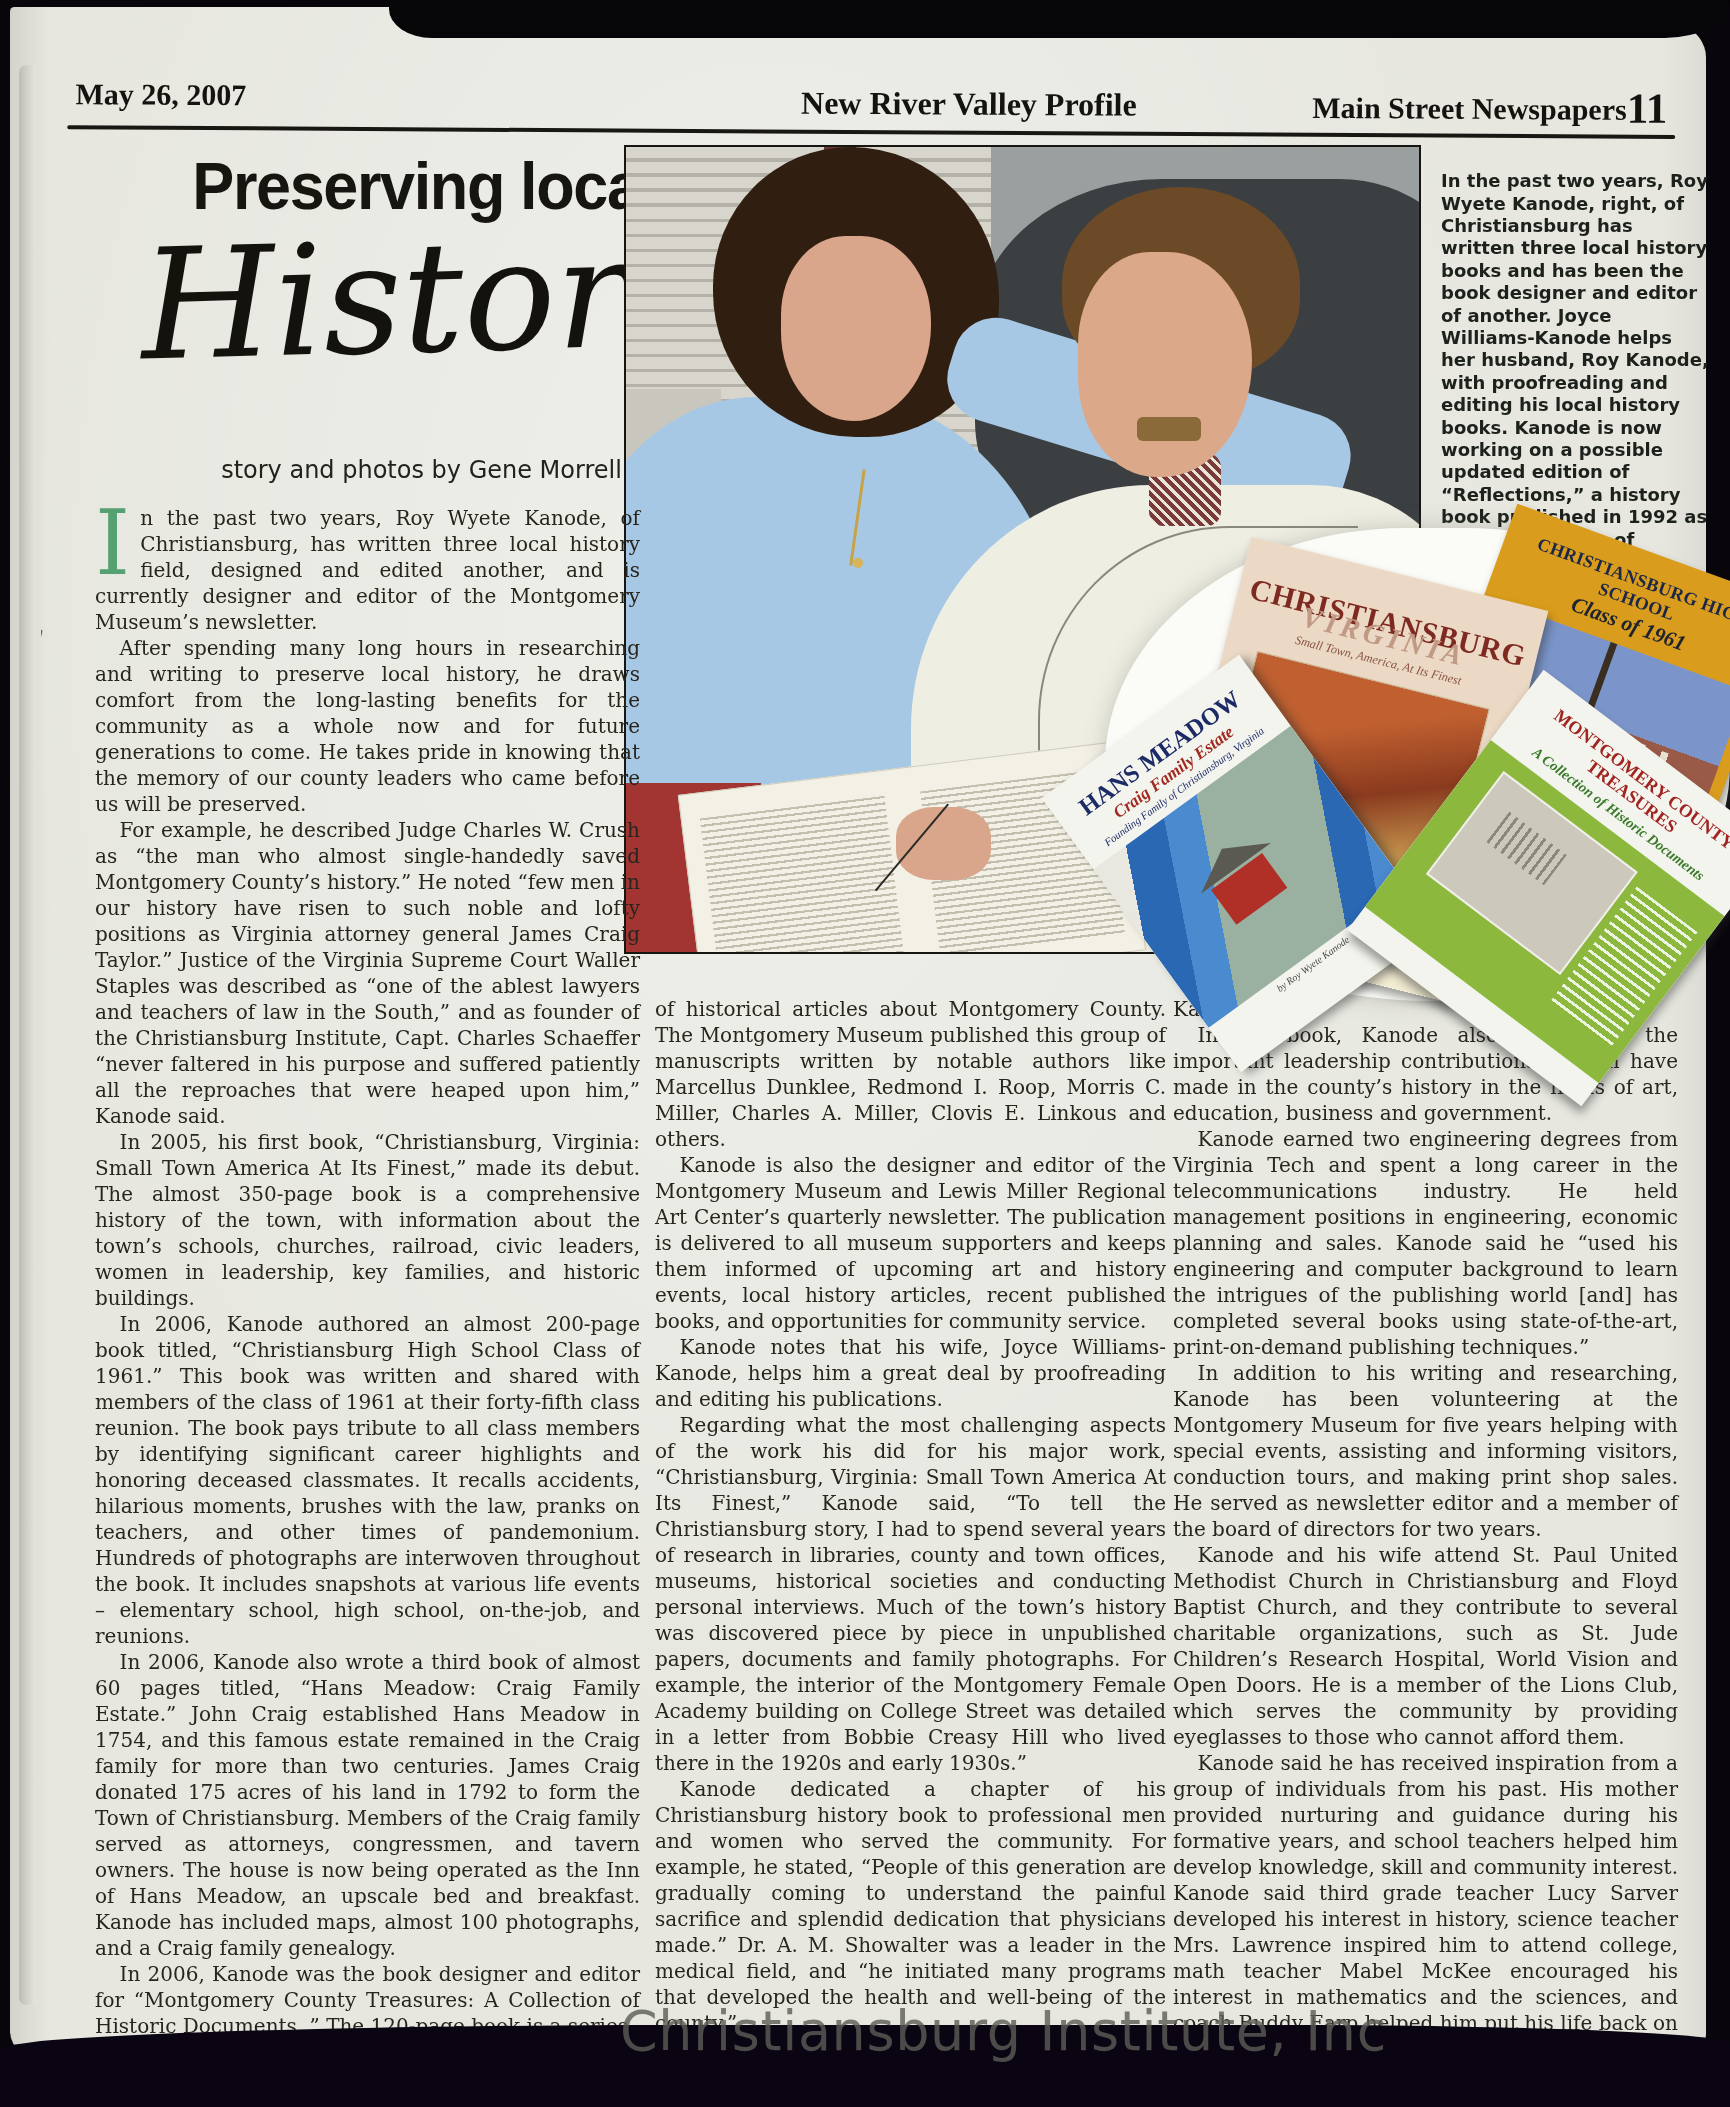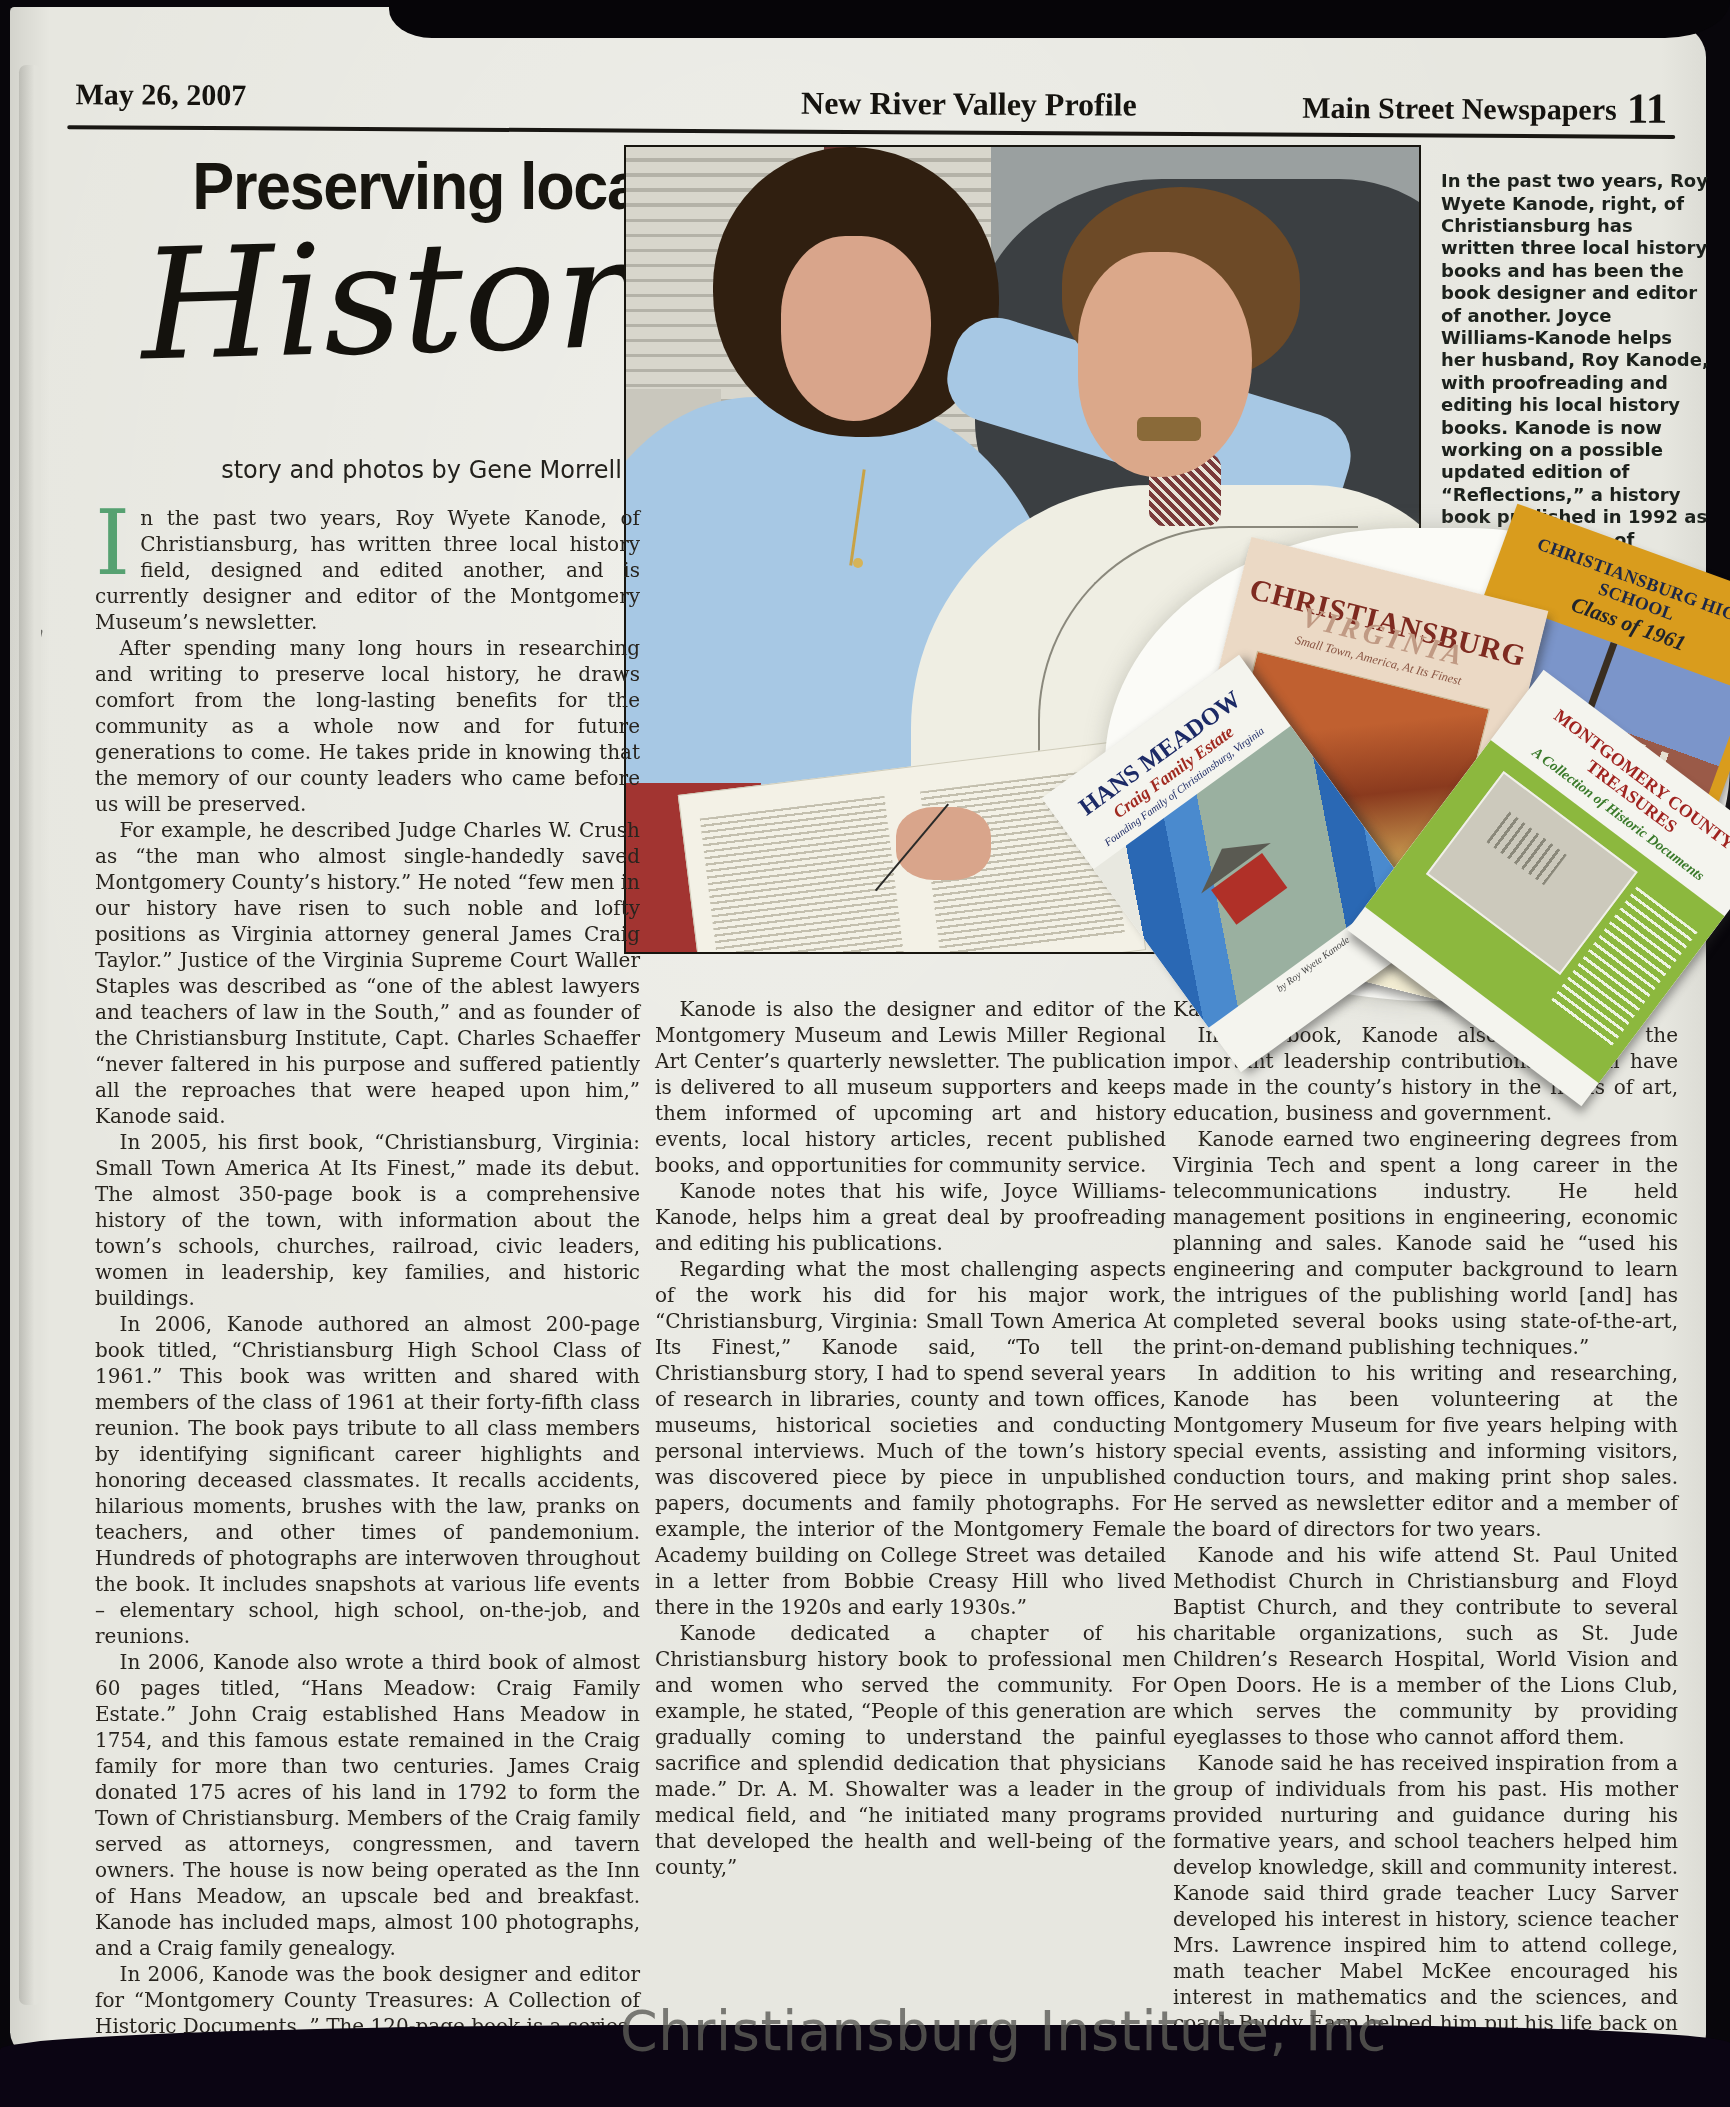--- a/index.html
+++ b/index.html
@@ -33,21 +33,21 @@
   .staple{position:absolute;width:3.6px;height:24.5px;background:#6a6a66;border-radius:2.2px;}
   .staple.s1{left:26px;top:622px;transform:rotate(14deg);}
   .staple.s2{left:24.5px;top:828px;transform:rotate(10deg);}
 
   
   .header{position:absolute;left:0;top:0;width:1696px;transform:rotate(.35deg);}
   .hdr-date{position:absolute;left:66px;top:75px;font:bold 30px "Liberation Serif",serif;color:#15130f;}
   .hdr-center{position:absolute;left:743px;top:78px;width:433px;text-align:center;
     font:bold 32px "Liberation Serif",serif;color:#15130f;}
   .hdr-right{position:absolute;right:38px;top:72px;font:bold 30px "Liberation Serif",serif;color:#15130f;}
-  .hdr-right .pg{font-size:43px;margin-left:10px;vertical-align:-2.9px;}
+  .hdr-right .pg{font-size:43px;vertical-align:-2.9px;}
   .hdr-rule{position:absolute;left:58px;top:123px;width:1608px;height:4.3px;background:#191713;border-radius:2.2px;}
 
   
   .hl-line1{position:absolute;left:108px;top:143px;width:613px;text-align:center;
     font-family:"Liberation Sans",sans-serif;font-weight:bold;font-size:63px;
     letter-spacing:-1.4px;color:#17150f;transform:scaleY(1.05);}
   .hl-line2{position:absolute;left:72px;top:202px;width:692px;text-align:center;
     font-family:"DejaVu Serif",serif;font-style:italic;font-size:153px;
     color:#14120d;transform:rotate(-1.5deg);}
   .byline{position:absolute;left:123px;top:449px;width:577px;text-align:center;
@@ -245,20 +245,21 @@
   <div class="col col1">
     <p class="first"><span class="dropcap">I</span><span>n the past two years, Roy Wyete Kanode, of Christiansburg, has written three local history field, designed and edited another, and is currently designer and editor of the Montgomery Museum’s newsletter.</span></p>
     <p>After spending many long hours in researching and writing to preserve local history, he draws comfort from the long-lasting benefits for the community as a whole now and for future generations to come. He takes pride in knowing that the memory of our county leaders who came before us will be preserved.</p>
     <p>For example, he described Judge Charles W. Crush as “the man who almost single-handedly saved Montgomery County’s history.” He noted “few men in our history have risen to such noble and lofty positions as Virginia attorney general James Craig Taylor.” Justice of the Virginia Supreme Court Waller Staples was described as “one of the ablest lawyers and teachers of law in the South,” and as founder of the Christiansburg Institute, Capt. Charles Schaeffer “never faltered in his purpose and suffered patiently all the reproaches that were heaped upon him,” Kanode said.</p>
     <p>In 2005, his first book, “Christiansburg, Virginia: Small Town America At Its Finest,” made its debut. The almost 350-page book is a comprehensive history of the town, with information about the town’s schools, churches, railroad, civic leaders, women in leadership, key families, and historic buildings.</p>
     <p>In 2006, Kanode authored an almost 200-page book titled, “Christiansburg High School Class of 1961.” This book was written and shared with members of the class of 1961 at their forty-fifth class reunion. The book pays tribute to all class members by identifying significant career highlights and honoring deceased classmates. It recalls accidents, hilarious moments, brushes with the law, pranks on teachers, and other times of pandemonium. Hundreds of photographs are interwoven throughout the book. It includes snapshots at various life events – elementary school, high school, on-the-job, and reunions.</p>
     <p>In 2006, Kanode also wrote a third book of almost 60 pages titled, “Hans Meadow: Craig Family Estate.” John Craig established Hans Meadow in 1754, and this famous estate remained in the Craig family for more than two centuries. James Craig donated 175 acres of his land in 1792 to form the Town of Christiansburg. Members of the Craig family served as attorneys, congressmen, and tavern owners. The house is now being operated as the Inn of Hans Meadow, an upscale bed and breakfast. Kanode has included maps, almost 100 photographs, and a Craig family genealogy.</p>
     <p>In 2006, Kanode was the book designer and editor for “Montgomery County Treasures: A Collection of Historic Documents. ” The 120-page book is a series</p>
   </div>
   <div class="col col2">
+    <p class="first">of historical articles about Montgomery County. The Montgomery Museum published this group of manuscripts written by notable authors like Marcellus Dunklee, Redmond I. Roop, Morris C. Miller, Charles A. Miller, Clovis E. Linkous and others.</p>
     <p>Kanode is also the designer and editor of the Montgomery Museum and Lewis Miller Regional Art Center’s quarterly newsletter. The publication is delivered to all museum supporters and keeps them informed of upcoming art and history events, local history articles, recent published books, and opportunities for community service.</p>
     <p>Kanode notes that his wife, Joyce Williams-Kanode, helps him a great deal by proofreading and editing his publications.</p>
     <p>Regarding what the most challenging aspects of the work his did for his major work, “Christiansburg, Virginia: Small Town America At Its Finest,” Kanode said, “To tell the Christiansburg story, I had to spend several years of research in libraries, county and town offices, museums, historical societies and conducting personal interviews. Much of the town’s history was discovered piece by piece in unpublished papers, documents and family photographs. For example, the interior of the Montgomery Female Academy building on College Street was detailed in a letter from Bobbie Creasy Hill who lived there in the 1920s and early 1930s.”</p>
     <p>Kanode dedicated a chapter of his Christiansburg history book to professional men and women who served the community. For example, he stated, “People of this generation are gradually coming to understand the painful sacrifice and splendid dedication that physicians made.” Dr. A. M. Showalter was a leader in the medical field, and “he initiated many programs that developed the health and well-being of the county,”</p>
   </div>
   <div class="col col3">
     <p class="first">Kanode said.</p>
     <p>In his book, Kanode also celebrated the important leadership contributions women have made in the county’s history in the fields of art, education, business and government.</p>
     <p>Kanode earned two engineering degrees from Virginia Tech and spent a long career in the telecommunications industry. He held management positions in engineering, economic planning and sales. Kanode said he “used his engineering and computer background to learn the intrigues of the publishing world [and] has completed several books using state-of-the-art, print-on-demand publishing techniques.”</p>
     <p>In addition to his writing and researching, Kanode has been volunteering at the Montgomery Museum for five years helping with special events, assisting and informing visitors, conduction tours, and making print shop sales. He served as newsletter editor and a member of the board of directors for two years.</p>

